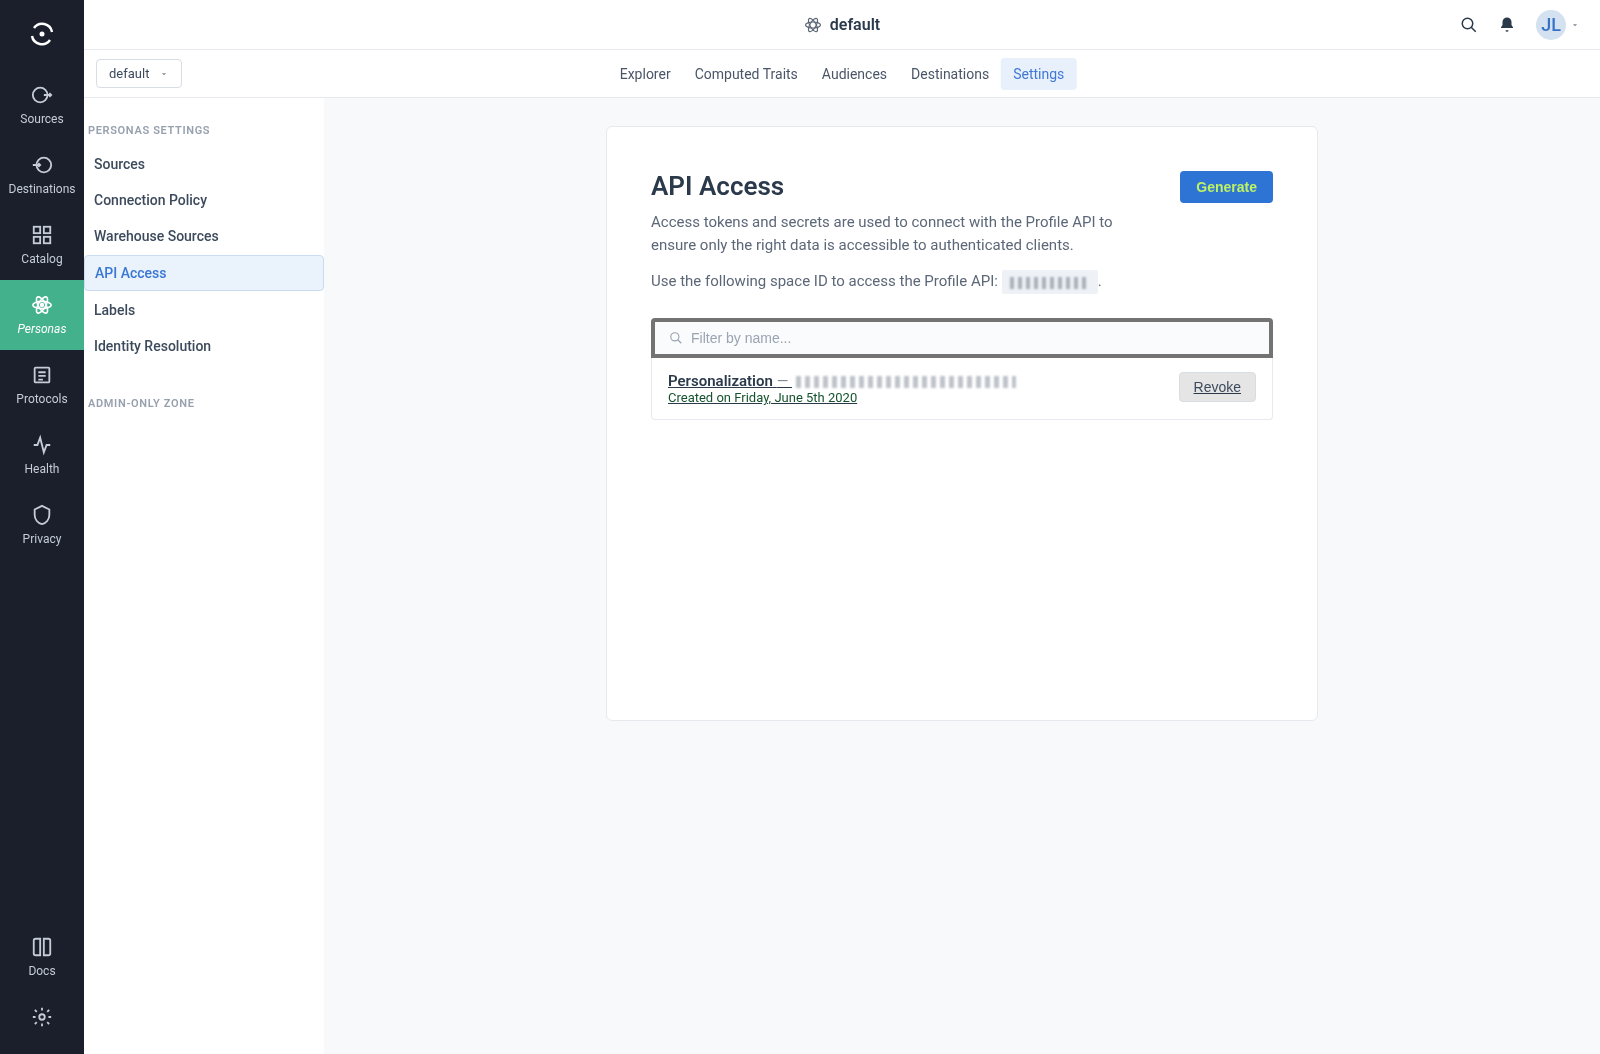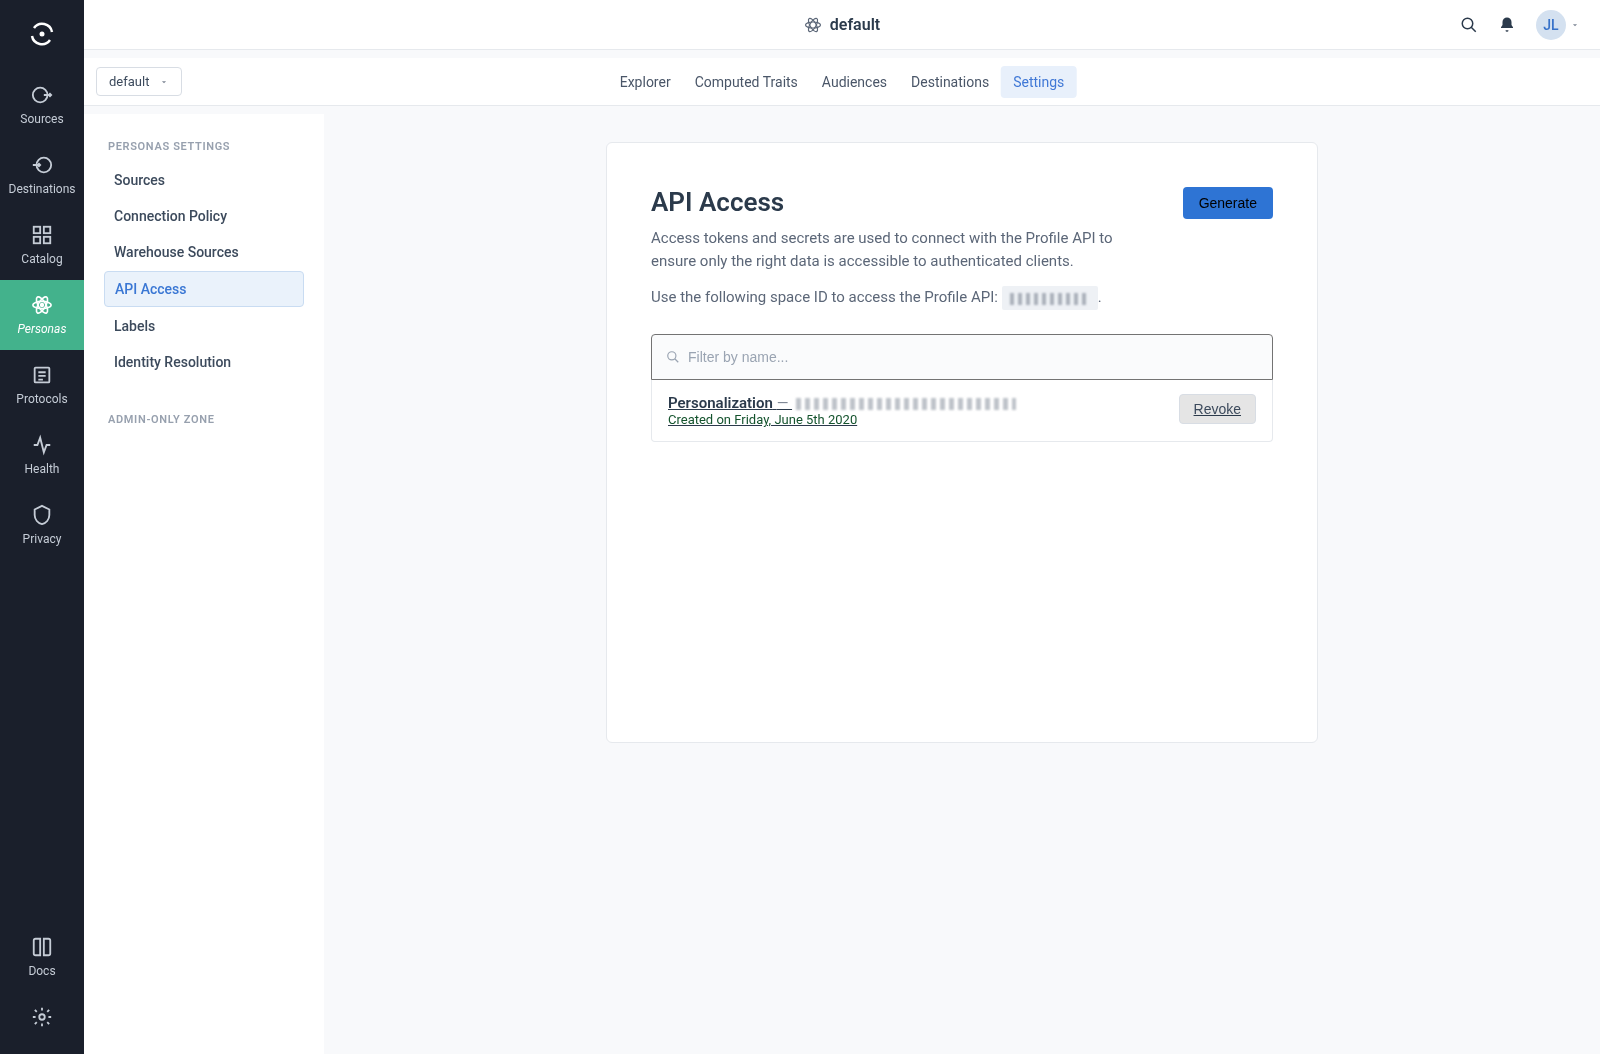--- a/index.html
+++ b/index.html
@@ -10,53 +10,53 @@
 
 .rail { width: 84px; background: #1a1f2b; display: flex; flex-direction: column; align-items: center; padding-top: 18px; flex-shrink: 0; }
 .rail-logo { width: 32px; height: 32px; margin-bottom: 20px; color: #fff; }
 .rail-item { width: 84px; display: flex; flex-direction: column; align-items: center; padding: 14px 0; color: #c5ccd6; cursor: pointer; font-size: 12px; }
 .rail-item.active { background: #43b28c; color: #fff; font-style: italic; }
 .rail-item .icon { width: 22px; height: 22px; margin-bottom: 6px; }
 .rail-spacer { flex: 1; }
 .rail-bottom { padding-bottom: 20px; }
 
 
-.main { flex: 1; display: flex; flex-direction: column; gap: 8px; }
+.main { flex: 1; display: flex; flex-direction: column; }
 .topbar { height: 50px; background: #fff; border-bottom: 1px solid #e6e9ed; display: flex; align-items: center; justify-content: center; position: relative; }
 .topbar-center { display: flex; align-items: center; gap: 8px; font-weight: 600; font-size: 16px; color: #2b3a4b; }
 .topbar-right { position: absolute; right: 20px; display: flex; align-items: center; gap: 20px; }
 .topbar-icon { width: 18px; height: 18px; color: #2b3a4b; cursor: pointer; }
-.avatar { width: 30px; height: 30px; border-radius: 50%; background: #d4e1f0; color: #3772c9; display: flex; align-items: center; justify-content: center; font-size: 14px; font-weight: 500; }
+.avatar { width: 30px; height: 30px; border-radius: 50%; background: #d4e1f0; color: #3772c9; display: flex; align-items: center; justify-content: center; font-size: 18px; font-weight: 500; }
 .avatar-wrap { display: flex; align-items: center; gap: 4px; cursor: pointer; }
 
 
 .subheader { height: 48px; background: #fff; border-bottom: 1px solid #e6e9ed; display: flex; align-items: center; padding: 0 12px; position: relative; }
 .space-dropdown { border: 1px solid #d8dde4; border-radius: 4px; padding: 6px 12px; display: flex; align-items: center; gap: 10px; cursor: pointer; font-size: 13px; color: #3c4a5c; }
 .tabs { position: absolute; left: 50%; transform: translateX(-50%); display: flex; gap: 0; }
 .tab { padding: 8px 12px; color: #4a5668; cursor: pointer; font-size: 14px; border-radius: 4px; }
 .tab.active { background: #e8f0fb; color: #4078d6; }
 
 
 .body { flex: 1; display: flex; }
-.sidebar { width: 240px; background: #fff; padding: 18px 20px; }
+.sidebar { width: 240px; background: #fff; padding: 18px 0; }
 .sidebar-heading { font-size: 11px; letter-spacing: 0.06em; color: #97a0ae; font-weight: 600; margin: 8px 0 10px 0; padding-left: 4px; }
 .sidebar-item { padding: 9px 10px; border-radius: 4px; color: #3c4a5c; cursor: pointer; font-size: 14px; font-weight: 500; margin-bottom: 2px; }
 .sidebar-item.active { background: #eaf2fb; color: #3a77d4; border: 1px solid #c9dcf2; }
 
 .content { flex: 1; padding: 28px; overflow: auto; background: #f8f9fb; }
 .card { max-width: 712px; margin: 0 auto; background: #fff; border: 1px solid #e6e9ed; border-radius: 6px; padding: 44px 44px 300px 44px; }
 .card-header { display: flex; justify-content: space-between; align-items: flex-start; gap: 24px; margin-bottom: 14px; }
 .card-title { font-size: 26px; font-weight: 600; color: #2b3a4b; margin-bottom: 10px; }
 .card-desc { color: #5c6778; font-size: 15px; line-height: 1.5; }
-.btn-primary { background: #2e74d4; color: #000000; border: none; padding: 8px 16px; border-radius: 4px; font-size: 14px; cursor: pointer; font-weight: 400; }
+.btn-primary { background: #2e74d4; color: #bef264; border: none; padding: 8px 16px; border-radius: 4px; font-size: 14px; cursor: pointer; font-weight: 700; }
 .space-id-line { color: #5c6778; font-size: 15px; margin-bottom: 24px; }
 .space-id-chip { display: inline-block; background: #eef1f5; padding: 3px 8px; border-radius: 2px; vertical-align: middle; }
 .blurred { display: inline-block; width: 80px; height: 12px; background: repeating-linear-gradient(90deg, #7d8694 0 4px, transparent 4px 8px); filter: blur(1px); opacity: 0.6; vertical-align: middle; }
 
-.filter-bar { border: 1px solid #737373; border-radius: 4px 4px 0 0; padding: 14px 14px; background: #fafbfc; display: flex; align-items: center; gap: 8px; }
+.filter-bar { border: 4px solid #737373; border-radius: 4px 4px 0 0; padding: 8px 14px; background: #fafbfc; display: flex; align-items: center; gap: 8px; }
 .filter-input { border: none; outline: none; font-size: 14px; background: transparent; flex: 1; color: #3c4a5c; }
 .filter-input::placeholder { color: #9aa4b2; }
 
 .token-list { border: 1px solid #e6e9ed; border-top: none; border-radius: 0 0 4px 4px; }
 .token-row { padding: 14px 16px; display: flex; justify-content: space-between; align-items: flex-start; text-decoration: underline; }
 .token-name { font-size: 15px; color: #2b3a4b; font-weight: 600; }
 .token-name .dash { color: #7d8694; font-weight: 400; }
 .token-secret { display: inline-block; width: 220px; height: 12px; background: repeating-linear-gradient(90deg, #8a929e 0 5px, transparent 5px 9px); filter: blur(1.2px); opacity: 0.55; vertical-align: middle; margin-left: 4px; }
 .token-created { font-size: 13px; color: #14532d; }
 .btn-secondary { background: #e5e5e5; border: 1px solid #d8dde4; padding: 6px 14px; border-radius: 4px; font-size: 14px; color: #3c4a5c; cursor: pointer; }

